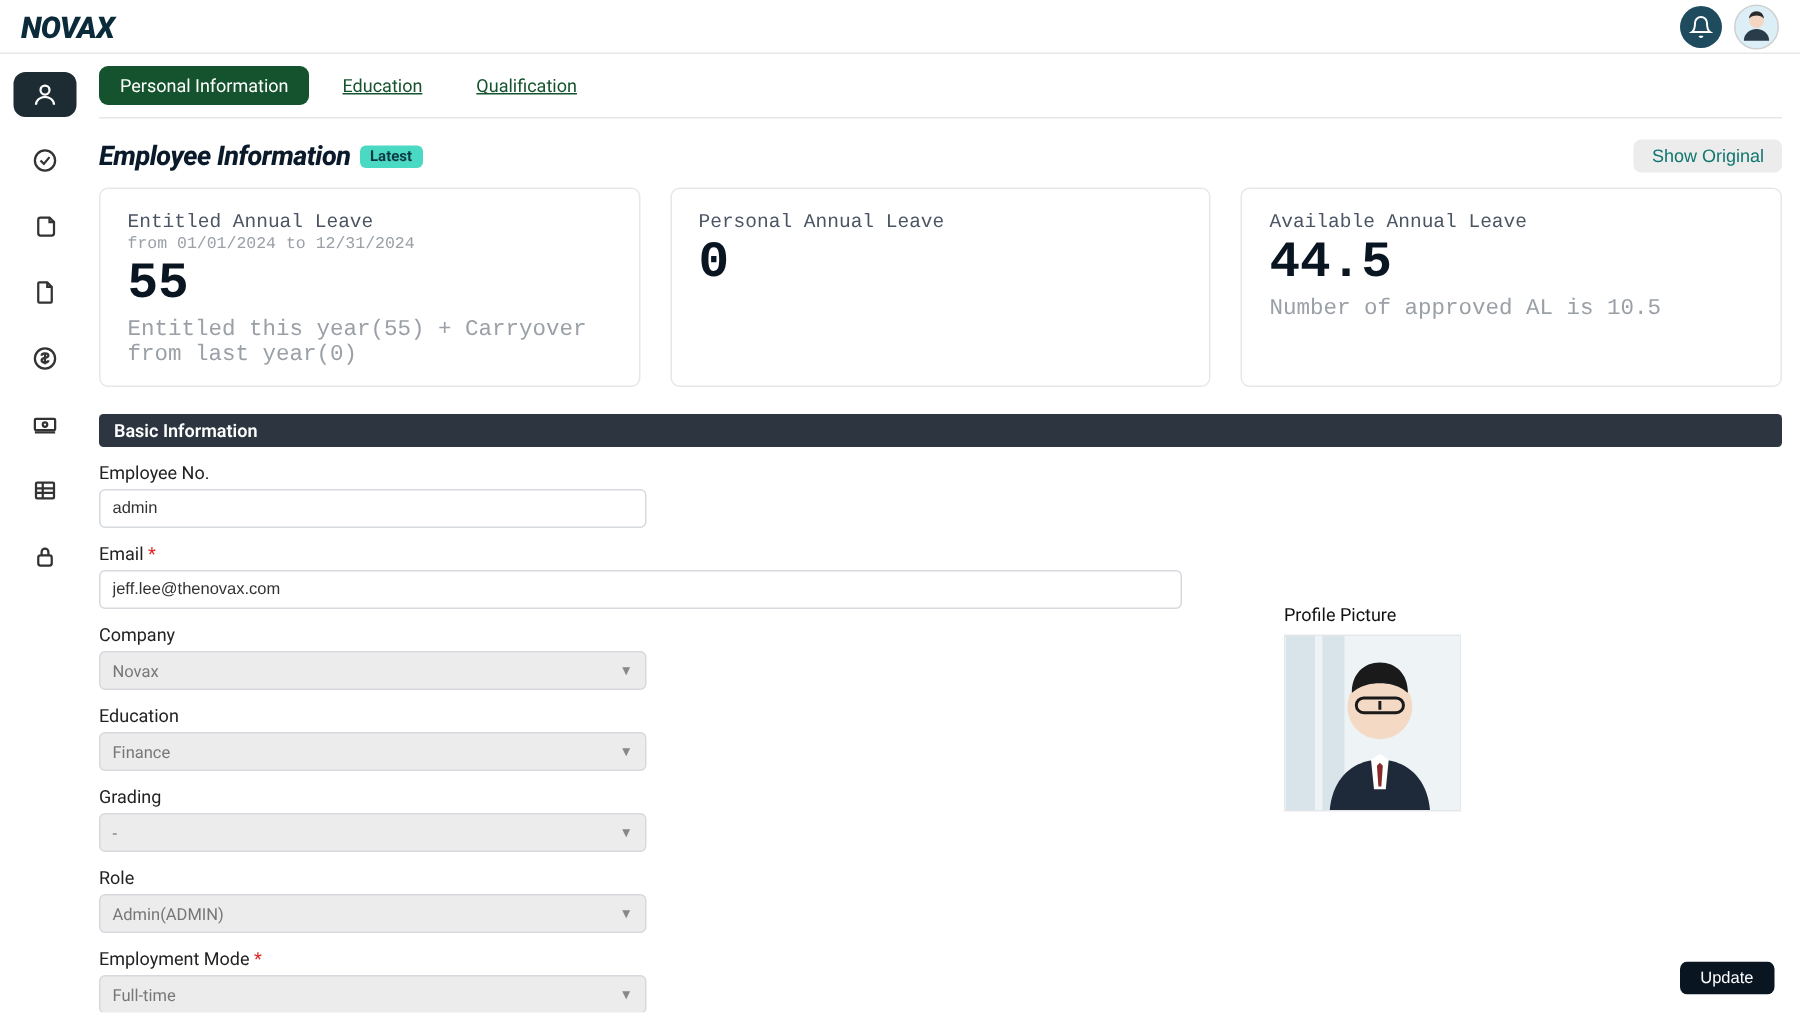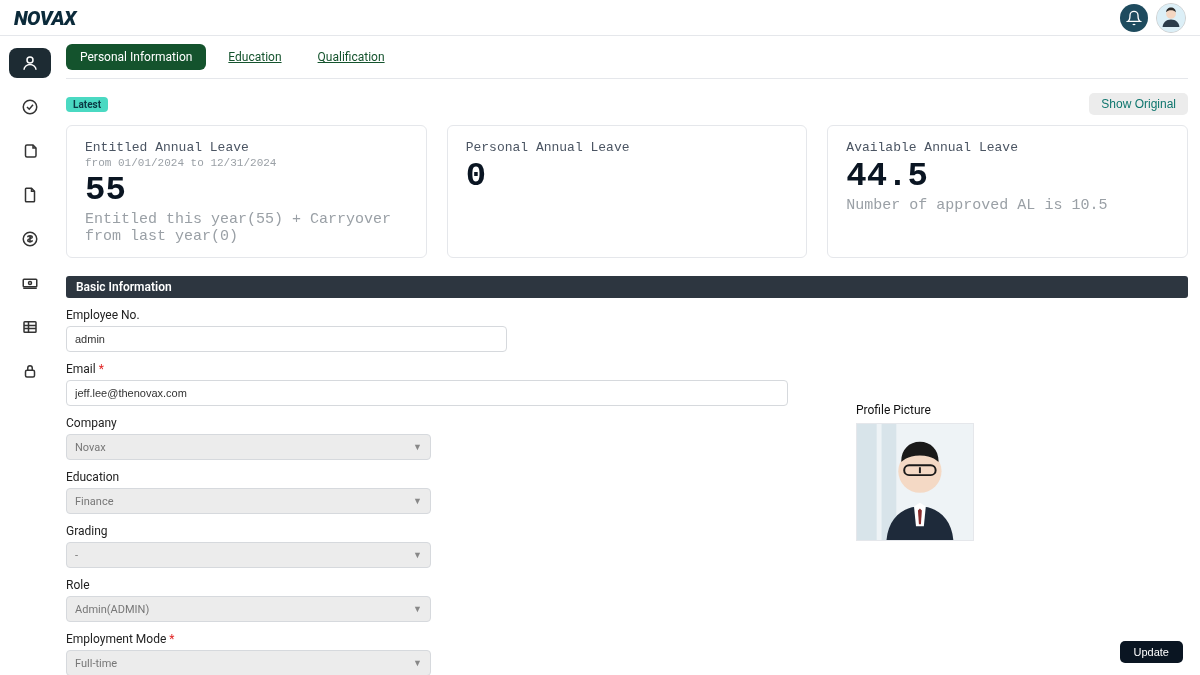--- a/index.html
+++ b/index.html
@@ -32,21 +32,21 @@
 .card-sub1 { font-size: 11px; color: #9aa0a6; margin-bottom: 0; }
 .card-value { font-size: 34px; font-weight: 900; color: #0a1522; line-height: 1; margin: 4px 0 4px; }
 .card-sub2 { font-size: 15px; color: #9aa0a6; }
 .section-bar { background: #2d3640; color: #fff; font-size: 12px; font-weight: 600; padding: 4px 10px; border-radius: 3px; margin-bottom: 10px; }
 .form-area { display: flex; gap: 40px; }
 .form-col { flex: 1; }
 .field { margin-bottom: 10px; }
 .field-label { font-size: 12px; color: #222; margin-bottom: 4px; display: block; }
 .req { color: #e02424; }
 .input, .select { width: 100%; height: 26px; padding: 3px 8px; font-size: 11px; border: 1px solid #d6d9dd; border-radius: 4px; background: #fff; color: #333; }
-.input.short { width: 441px; }
+.input.short { width: 365px; }
 .input.wide { width: 722px; }
 .select.disabled { background: #ececec; color: #777; display: flex; align-items: center; justify-content: space-between; cursor: default; }
 .select.disabled .caret { font-size: 9px; color: #888; }
 .profile-pic-label { font-size: 12px; margin-bottom: 6px; }
 .profile-pic { width: 118px; height: 118px; border: 1px solid #e5e7eb; display: flex; align-items: center; justify-content: center; overflow: hidden; }
 .profile-pic svg { width: 118px; height: 118px; }
 .bottom-row { display: flex; gap: 30px; }
 .bottom-row .col { flex: 0 0 365px; }
 .bottom-row .col2 { flex: 1; }
 .update-btn { position: fixed; right: 17px; bottom: 12px; background: #0a1522; color: #fff; font-size: 11px; padding: 5px 14px; border-radius: 5px; border: none; cursor: pointer; text-align: center; }
@@ -129,20 +129,21 @@
 
   <div class="content">
     <div class="tabs">
       <div class="tab active">Personal Information</div>
       <div class="tab inactive">Education</div>
       <div class="tab inactive">Qualification</div>
     </div>
 
     <div class="page-head">
       <div class="page-title-wrap">
+        <div class="page-title">Employee Information</div>
         <span class="badge-latest">Latest</span>
       </div>
       <button class="show-original">Show Original</button>
     </div>
 
     <div class="cards">
       <div class="card">
         <div class="card-title">Entitled Annual Leave</div>
         <div class="card-sub1">from 01/01/2024 to 12/31/2024</div>
         <div class="card-value">55</div>

